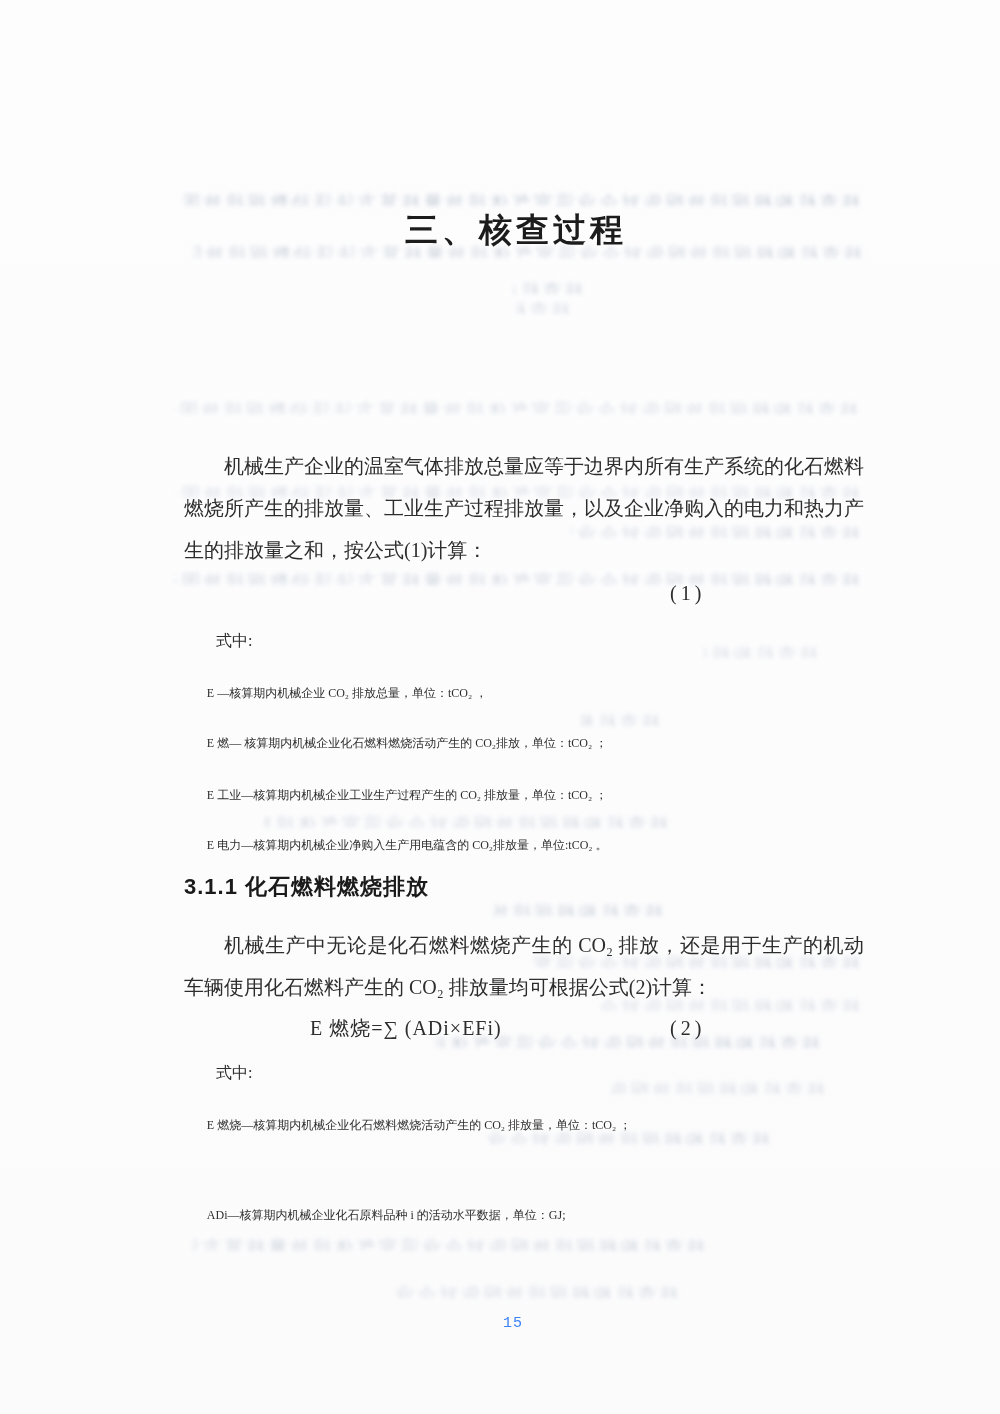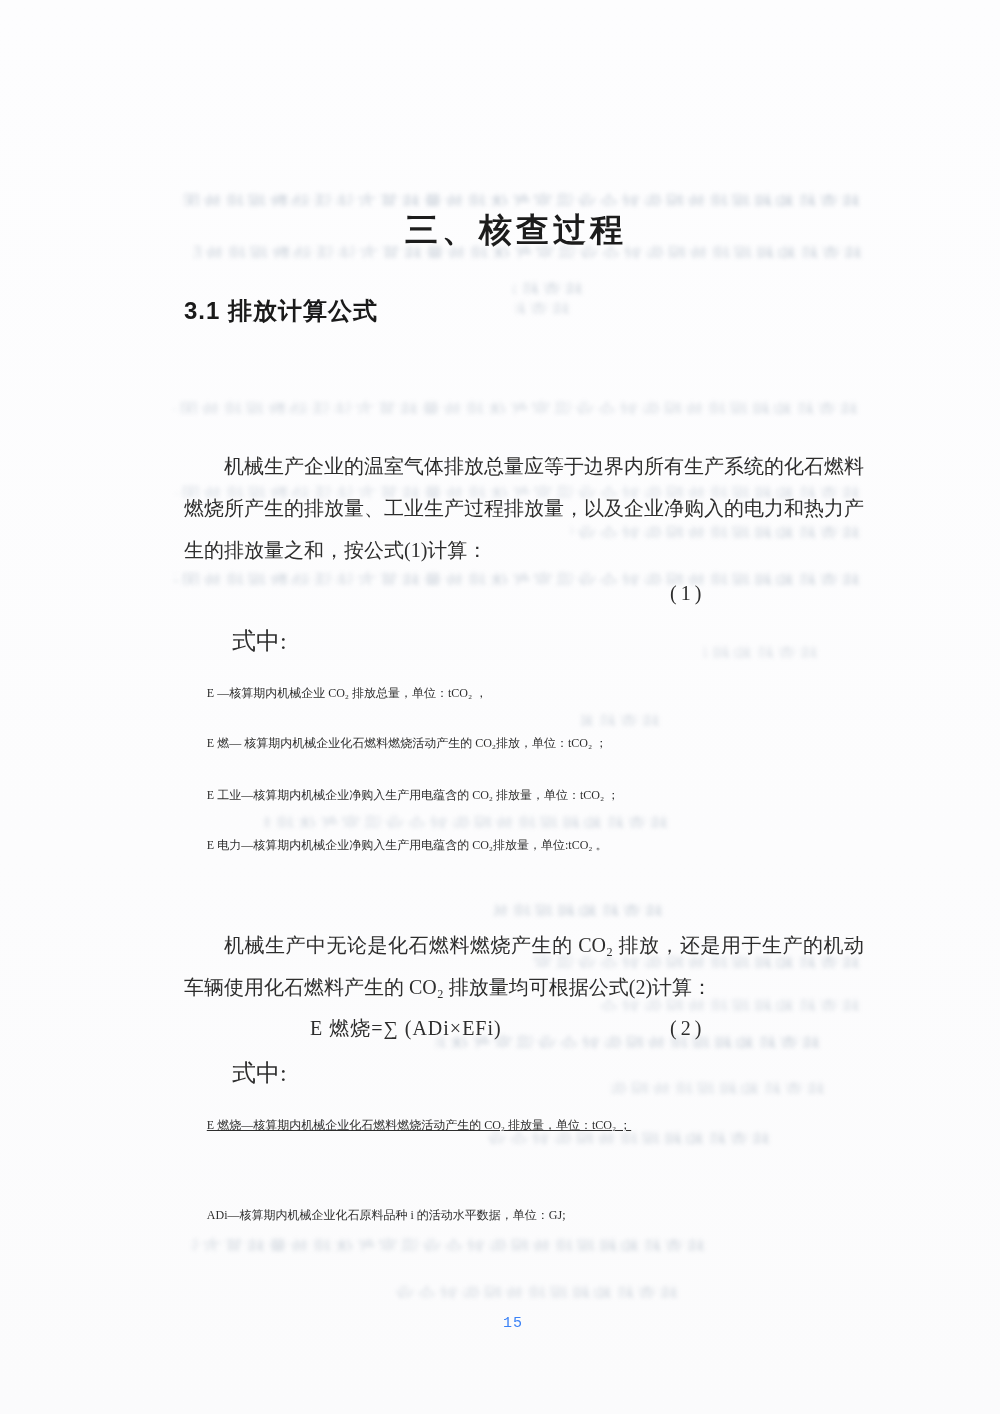--- a/index.html
+++ b/index.html
@@ -70,39 +70,39 @@
     width: 712px;
     font-size: 20px;
     line-height: 42px;
     color: #2d2d2d;
   }
   .f1 { top: 540px; }
   .f2 { top: 975px; }
   .formula-row .expr { padding-left: 126px; letter-spacing: 1px; }
   .formula-row .fno  { position: absolute; left: 486px; top: 0; letter-spacing: 4px; }
 
-  .shizhong { position: absolute; left: 152px; font-size: 24px; line-height: 42px; text-indent: 2em; width: 300px; }
+  .shizhong { position: absolute; left: 152px; font-size: 16px; line-height: 42px; text-indent: 2em; width: 300px; }
   .sz1 { top: 588px; }
   .sz2 { top: 1020px; }
 
   .def {
     position: absolute;
     left: 152px;
     width: 712px;
     font-size: 12px;
     line-height: 42px;
     text-align: justify;
     text-indent: 1.9em;
     color: #2d2d2d;
   }
   .d-e      { top: 640px; }
   .d-eran   { top: 690px; }
   .d-egy    { top: 742px; }
   .d-edl    { top: 792px; }
-  .d-ers    { top: 1072px; text-decoration: underline; }
+  .d-ers    { top: 1072px; }
   .d-adi    { top: 1162px; }
 
   .page-number {
     position: absolute;
     left: 0; right: 6px; top: 1283px;
     text-align: center;
     font-family: Liberation Mono, monospace;
     font-size: 15px;
     color: #3b82f6;
     letter-spacing: 1px;
@@ -128,35 +128,35 @@
   <div class="ghost" style="left:515px; top:920px; width:345px; opacity:.40;">核查机构根据排放报告对企业温室气体排放量核算方法活动数据排放因子进行符合性审查确认其结果真实可信按照指南要求复核计算过程与支撑材料</div>
   <div class="ghost" style="left:580px; top:963px; width:280px; opacity:.34;">核查机构根据排放报告对企业温室气体排放量核算方法活动数据排放因子进行符合性审查确认其结果真实可信按照指南要求复核计算过程与支撑材料</div>
   <div class="ghost" style="left:420px; top:1000px; width:400px; opacity:.45;">核查机构根据排放报告对企业温室气体排放量核算方法活动数据排放因子进行符合性审查确认其结果真实可信按照指南要求复核计算过程与支撑材料</div>
   <div class="ghost" style="left:595px; top:1046px; width:230px; opacity:.34;">核查机构根据排放报告对企业温室气体排放量核算方法活动数据排放因子进行符合性审查确认其结果真实可信按照指南要求复核计算过程与支撑材料</div>
   <div class="ghost" style="left:470px; top:1096px; width:300px; opacity:.40;">核查机构根据排放报告对企业温室气体排放量核算方法活动数据排放因子进行符合性审查确认其结果真实可信按照指南要求复核计算过程与支撑材料</div>
   <div class="ghost" style="left:175px; top:1203px; width:530px; opacity:.40;">核查机构根据排放报告对企业温室气体排放量核算方法活动数据排放因子进行符合性审查确认其结果真实可信按照指南要求复核计算过程与支撑材料</div>
   <div class="ghost" style="left:378px; top:1250px; width:300px; opacity:.36;">核查机构根据排放报告对企业温室气体排放量核算方法活动数据排放因子进行符合性审查确认其结果真实可信按照指南要求复核计算过程与支撑材料</div>
 
   <div class="chapter-title">三、核查过程</div>
 
-  <div class="h-sec h31">3.1 排放计算公式</div>
 
   <div class="para p2">机械生产企业的温室气体排放总量应等于边界内所有生产系统的化石燃料燃烧所产生的排放量、工业生产过程排放量，以及企业净购入的电力和热力产生的排放量之和，按公式(1)计算：</div>
 
   <div class="formula-row f1">
     <span class="fno">(1)</span>
   </div>
 
   <div class="shizhong sz1">式中:</div>
 
   <div class="def d-e">E —核算期内机械企业 CO₂ 排放总量，单位：tCO₂ ，</div>
   <div class="def d-eran">E 燃— 核算期内机械企业化石燃料燃烧活动产生的 CO₂排放，单位：tCO₂ ；</div>
-  <div class="def d-egy">E 工业—核算期内机械企业净购入生产用电蕴含的 CO₂ 排放量，单位：tCO₂ ；</div>
+  <div class="def d-egy">E 工业—核算期内机械企业工业生产过程产生的 CO₂ 排放量，单位：tCO₂ ；</div>
   <div class="def d-edl">E 电力—核算期内机械企业净购入生产用电蕴含的 CO₂排放量，单位:tCO₂ 。</div>
 
+  <div class="h-sec h311">3.1.1 化石燃料燃烧排放</div>
 
   <div class="para p3">机械生产中无论是化石燃料燃烧产生的 CO₂ 排放，还是用于生产的机动车辆使用化石燃料产生的 CO₂ 排放量均可根据公式(2)计算：</div>
 
   <div class="formula-row f2">
     <span class="expr">E 燃烧=∑ (ADi×EFi)</span>
     <span class="fno">(2)</span>
   </div>
 
   <div class="shizhong sz2">式中:</div>
 

